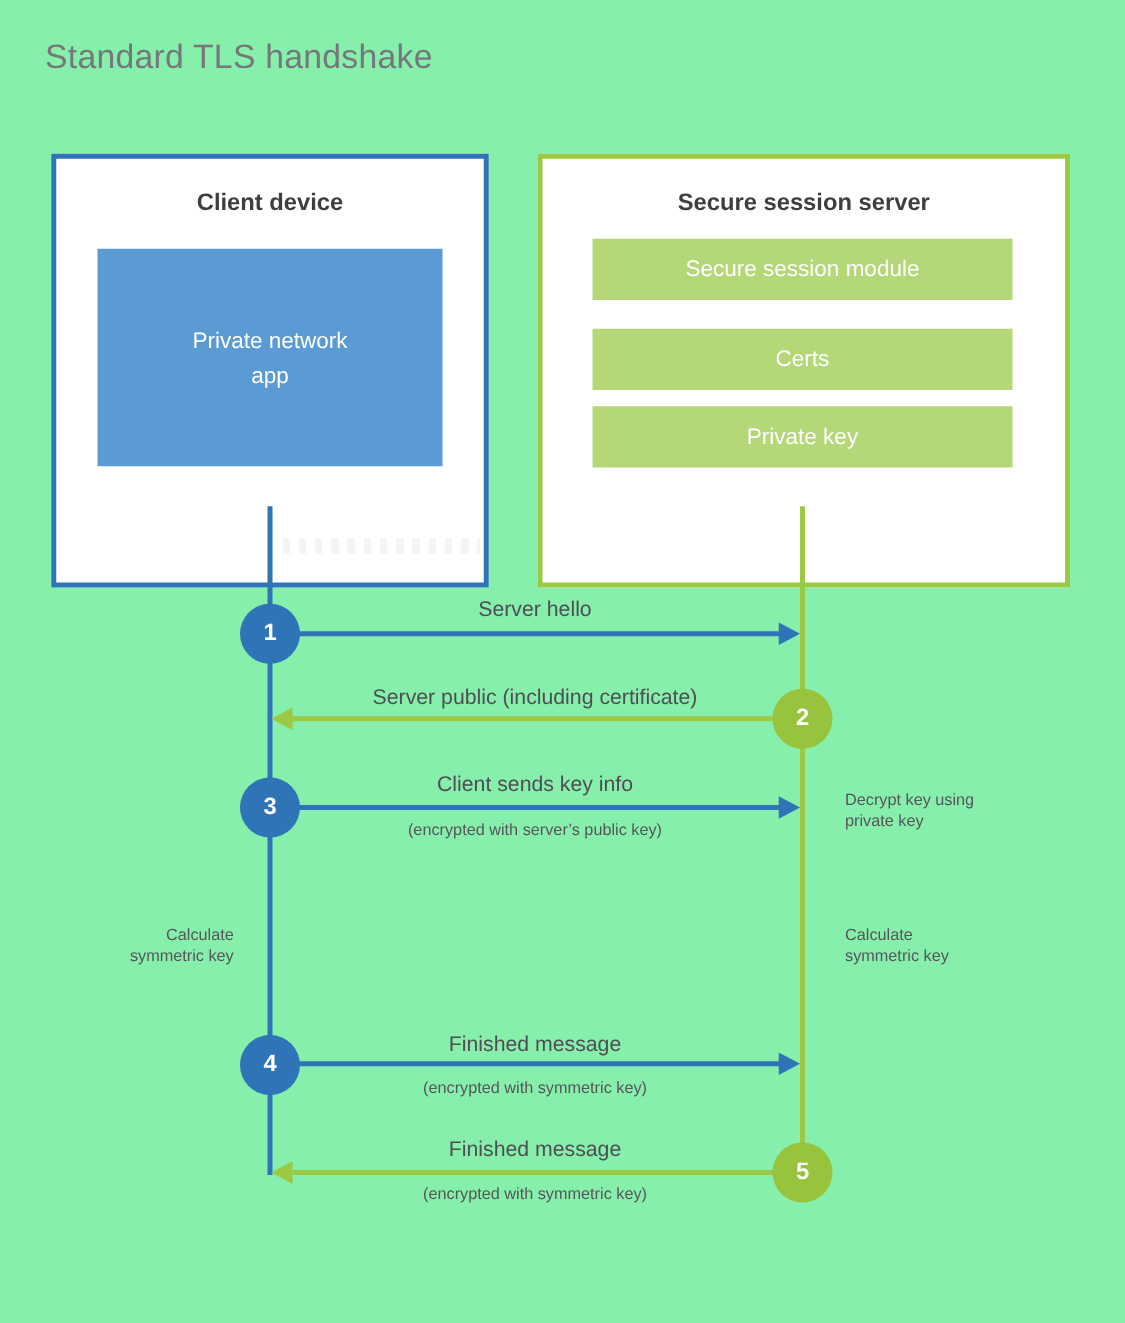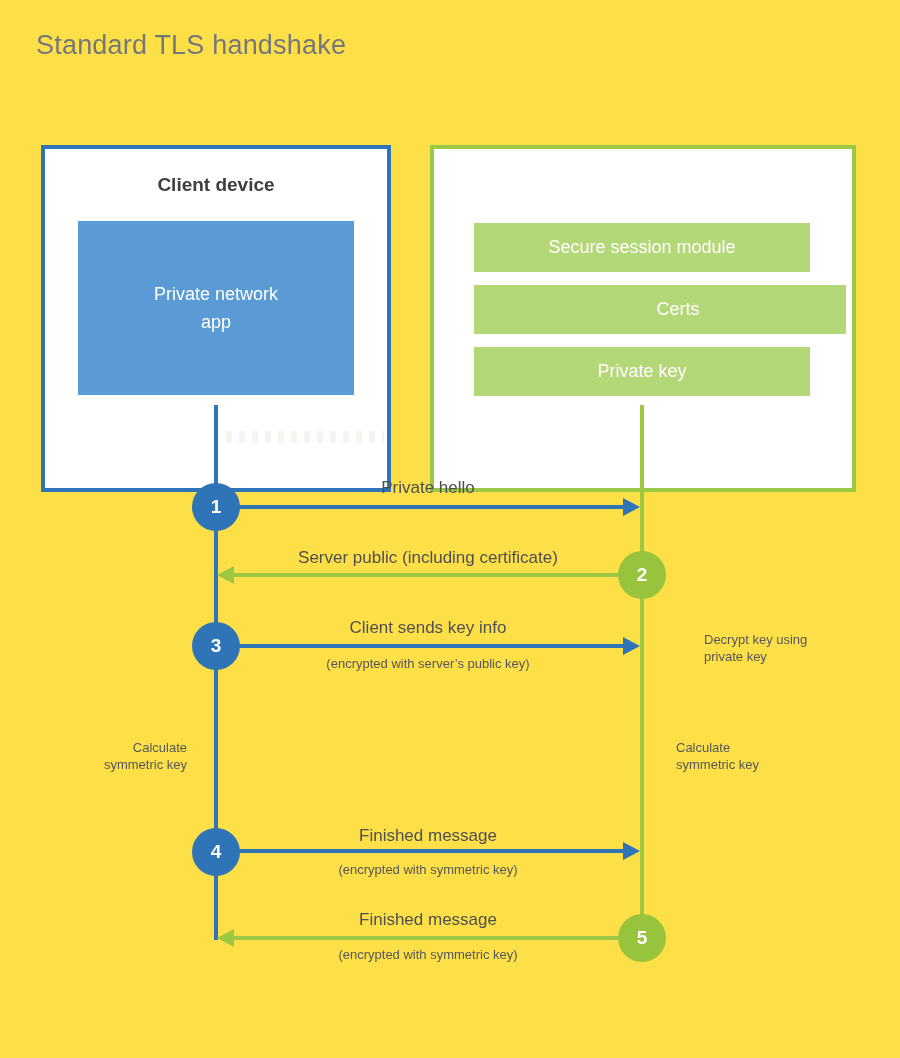--- a/index.html
+++ b/index.html
@@ -1,20 +1,20 @@
 <!DOCTYPE html>
 <html><head>
 <meta charset="utf-8">
 <style>
   html, body { margin: 0; padding: 0; background: #ffffff; }
   .canvas {
     position: relative;
     width: 900px;
     height: 1058px;
-    background: #fde047;
+    background: #86efac;
     font-family: "Liberation Sans", "DejaVu Sans", sans-serif;
     overflow: hidden;
   }
 
   
   .page-title {
     position: absolute;
     left: 36px; top: 30px;
     font-size: 27px;
     font-weight: 400;
@@ -22,21 +22,20 @@
     color: #76777b;
   }
 
   
   .entity-box {
     position: absolute;
     top: 123px;
     height: 347px;
     background: #ffffff;
     box-sizing: border-box;
-    margin-top: 22px;
   }
   .client-box  { left: 41px;  width: 350px; border: 4px solid #2e74b7; }
   .server-box  { left: 430px; width: 426px; border: 4px solid #9cc843; }
   .box-title {
     position: absolute;
     left: 0; right: 0;
     top: 25px;
     text-align: center;
     font-size: 19px;
     font-weight: 700;
@@ -61,22 +60,22 @@
     left: 40px;
     width: 336px; height: 49px;
     background: #b4d778;
     color: #ffffff;
     font-size: 18px;
     display: flex;
     align-items: center;
     justify-content: center;
     text-align: center;
   }
-  .bar-0 { top: 74px; text-align: center; }
-  .bar-1 { top: 136px; padding-left: 36px; }
+  .bar-0 { top: 64px; text-align: center; }
+  .bar-1 { top: 136px; }
   .bar-2 { top: 198px; }
 
   
   .lifeline { position: absolute; width: 4px; top: 405px; }
   .lifeline.blue  { left: 214px; height: 535px; background: #2e74b7; }
   .lifeline.green { left: 640px; height: 533px; background: #9cc843; }
 
   
   .faint-artifact {
     position: absolute;
@@ -130,47 +129,48 @@
   }
   .side-note {
     position: absolute;
     font-size: 13px;
     line-height: 17px;
     color: #55565a;
     white-space: pre-line;
   }
   .note-left  { left: 59px;  width: 128px; top: 739px; text-align: right; }
   .note-right { left: 676px; width: 140px; top: 739px; text-align: left; }
-  .note-decrypt { left: 676px; width: 140px; top: 631px; text-align: left; margin-left: 28px; }
+  .note-decrypt { left: 676px; width: 140px; top: 631px; text-align: left; }
 </style>
 </head>
 <body>
 
 <div class="canvas">
 
   <div class="page-title">Standard TLS handshake</div>
 
   <div class="entity-box client-box">
     <div class="box-title">Client device</div>
     <div class="client-app">Private network
 app</div>
   </div>
 
   <div class="entity-box server-box">
+    <div class="box-title">Secure session server</div>
     <div class="server-bar bar-0">Secure session module</div>
     <div class="server-bar bar-1">Certs</div>
     <div class="server-bar bar-2">Private key</div>
   </div>
 
   <div class="lifeline blue"></div>
   <div class="lifeline green"></div>
 
   <div class="faint-artifact"></div>
 
-  <div class="msg-label" style="top:478px">Private hello</div>
+  <div class="msg-label" style="top:478px">Server hello</div>
   <div class="msg-line blue" style="left:216px; top:505px; width:408px;"></div>
   <div class="arrow-head right" style="left:623px; top:498px;"></div>
   <div class="step-circle blue" style="left:192px; top:483px;">1</div>
 
   <div class="msg-label" style="top:548px">Server public (including certificate)</div>
   <div class="msg-line green" style="left:234px; top:573px; width:408px;"></div>
   <div class="arrow-head left" style="left:217px; top:566px;"></div>
   <div class="step-circle green" style="left:618px; top:551px;">2</div>
 
   <div class="msg-label" style="top:618px">Client sends key info</div>

